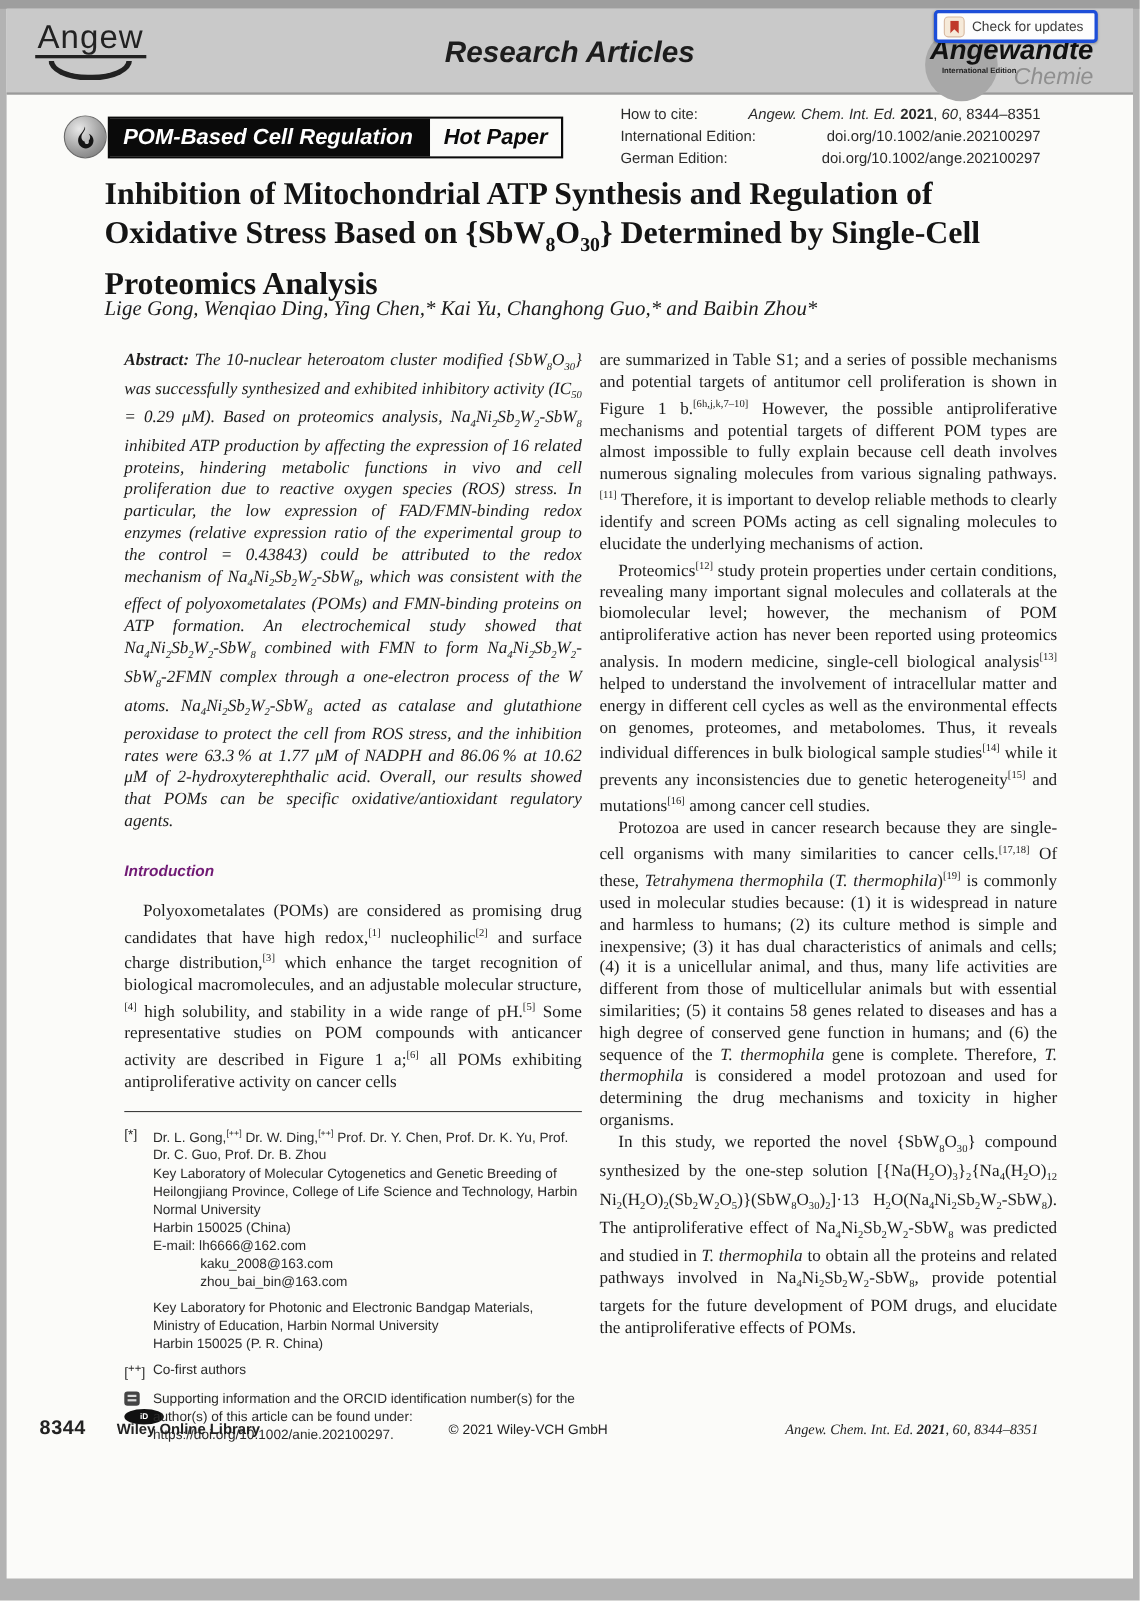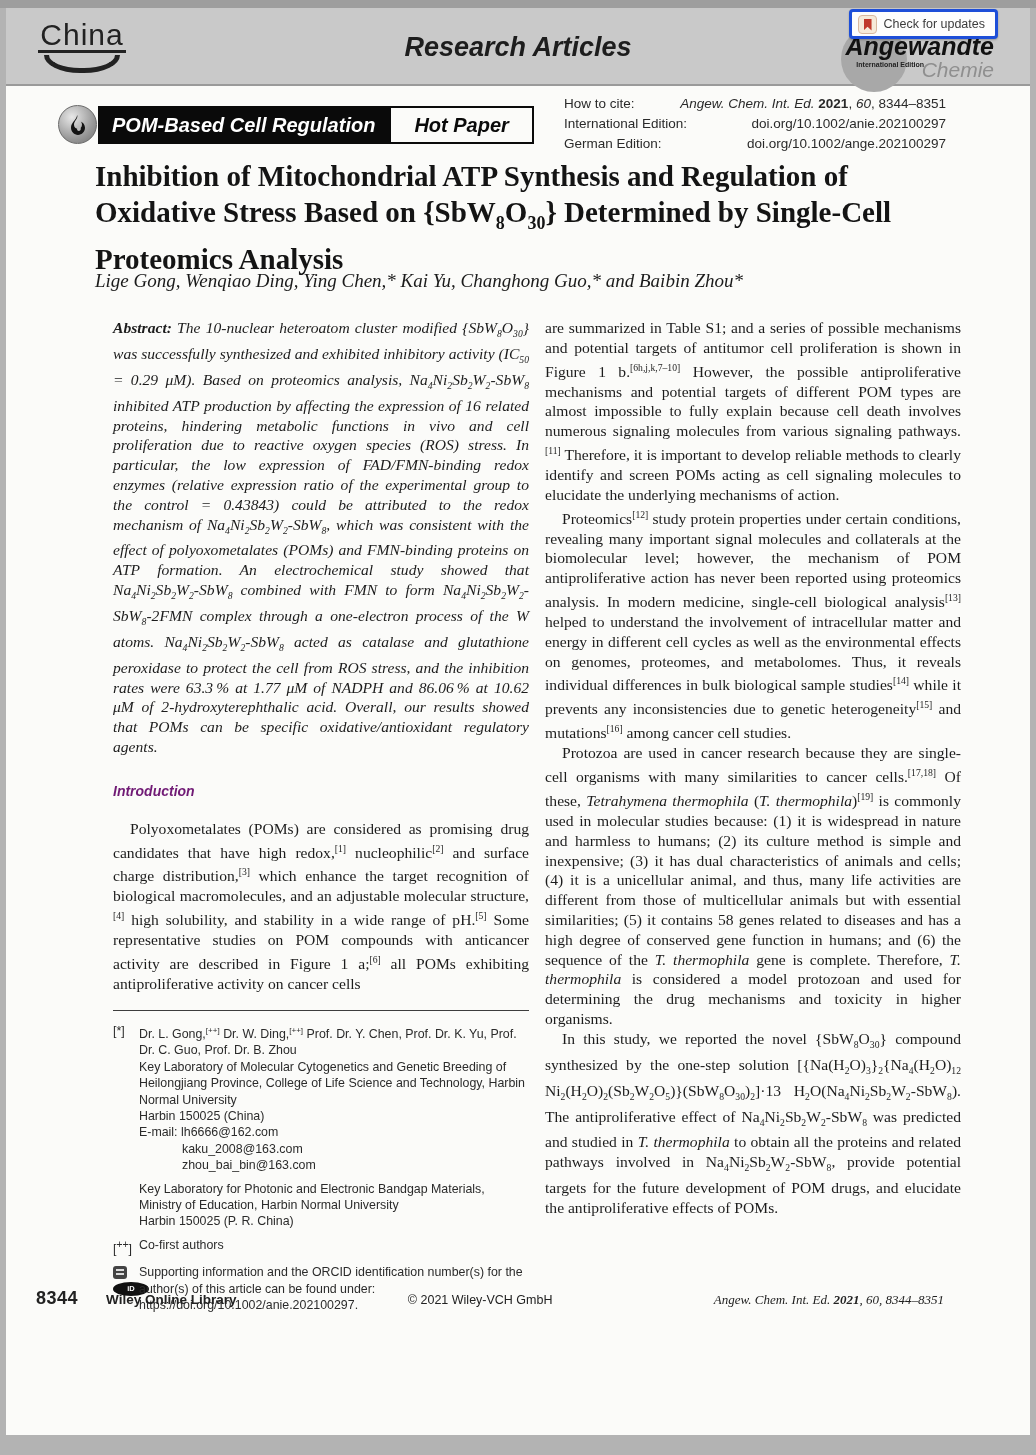--- a/index.html
+++ b/index.html
@@ -23,21 +23,21 @@
   .check-icn { width:19px; height:19px; border-radius:4px; background:#f6ead9; border:1px solid #d8b9a0; position:relative; }
   .check-icn::after { content:""; position:absolute; left:5px; top:3px; width:8px; height:12px; background:#c0392b; clip-path:polygon(0 0,100% 0,100% 100%,50% 68%,0 100%); }
   .check-label { font-family:"Liberation Sans", sans-serif; font-size:12.5px; color:#3c3c3c; }
 
   
   .banner-row { position:absolute; left:0; top:97px; width:1024px; height:44px; }
   .flame-badge { position:absolute; left:52px; top:0; width:39px; height:39px; border-radius:50%; background:radial-gradient(circle at 35% 30%, #e8e8e8, #9a9a9a 60%, #6f6f6f); border:1px solid #6a6a6a; display:flex; align-items:center; justify-content:center; }
   .flame-badge svg { width:20px; height:22px; }
   .banner-bar { position:absolute; left:92px; top:1px; height:38px; display:flex; border:2px solid #0a0a0a; }
   .banner-black { background:#0a0a0a; color:#fff; font-family:"Liberation Sans", sans-serif; font-weight:bold; font-style:italic; font-size:20px; display:flex; align-items:center; padding:0 16px 0 12px; white-space:nowrap;text-align:right; }
-  .banner-white { background:#fbfbf9; color:#0a0a0a; font-family:"Liberation Sans", sans-serif; font-weight:bold; font-style:italic; font-size:20px; display:flex; align-items:center; padding:0 23px; white-space:nowrap; }
+  .banner-white { background:#fbfbf9; color:#0a0a0a; font-family:"Liberation Sans", sans-serif; font-weight:bold; font-style:italic; font-size:20px; display:flex; align-items:center; padding:0 12px; white-space:nowrap; }
 
   
   .cite-block { position:absolute; left:558px; top:86px; width:382px; font-family:"Liberation Sans", sans-serif; font-size:13.5px; color:#2a2a2a; }
   .cite-row { display:flex; justify-content:space-between; line-height:20px; }
 
   
   .title { position:absolute; left:89px; top:150px; width:800px; font-size:29px; font-weight:bold; line-height:36px; color:#141414; }
   .title sub { font-size:0.62em; }
   .authors { position:absolute; left:89px; top:262px; width:820px; font-style:italic; font-size:19px; color:#1b1b1b; }
 
@@ -75,21 +75,21 @@
 </style>
 </head>
 <body>
 
 <div class="frame-top"></div>
 
 <div class="page">
 
   <div class="band">
     <div class="gdch">
-      <span class="gdch-text">China</span>
+      <span class="gdch-text">Angew</span>
       <div class="gdch-arc"></div>
     </div>
     <div class="band-title">Research Articles</div>
     <div class="angw">
       <div class="angw-circle"></div>
       <div class="angw-name">Angewandte</div>
       <div class="angw-sub">International Edition</div>
       <div class="angw-chemie">Chemie</div>
       <div class="check-btn">
         <span class="check-icn"></span>

